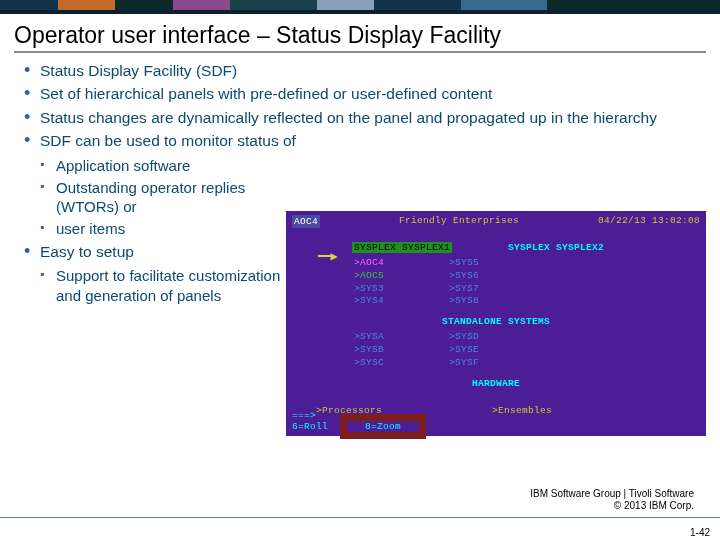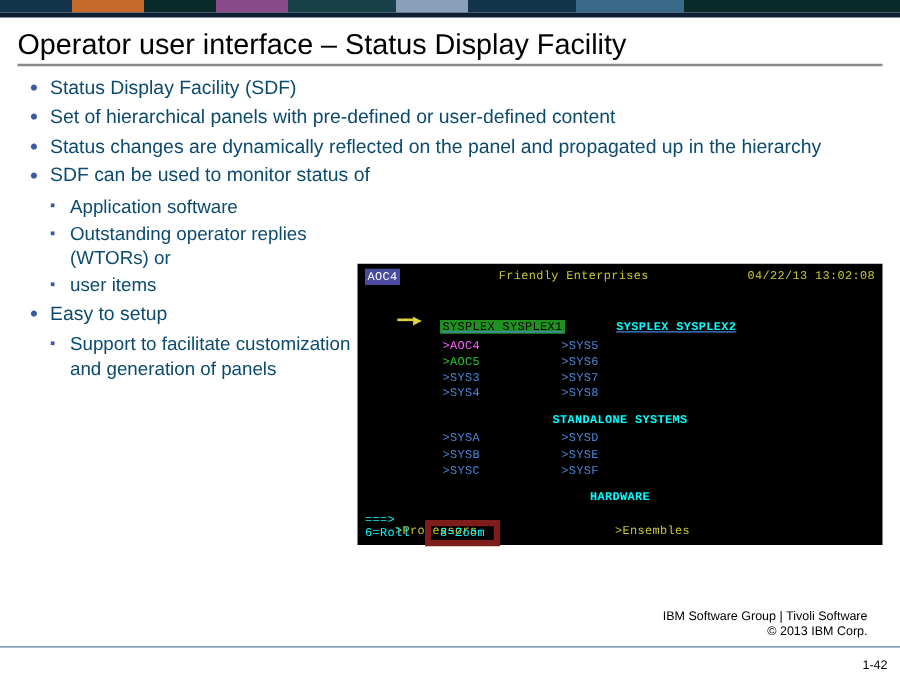--- a/index.html
+++ b/index.html
@@ -62,31 +62,31 @@
     color: #3b5aa3;
     position: absolute; left: 0; top: 1px;
     font-size: 12px;
   }
   .textcol { width: 260px; }
 
   .terminal {
     position: absolute;
     left: 286px; top: 211px;
     width: 420px; height: 225px;
-    background: #000000;
+    background: #4c1d95;
     font-family: "Courier New", monospace;
     font-size: 9.5px;
     letter-spacing: 0.3px;
     color: #4a88d8;
     padding: 4px 6px 4px 6px;
   }
   .t-row { display: flex; justify-content: space-between; color: #c8c830; font-size: 9.5px; }
   .t-title { text-align: center; flex: 1; }
   .t-badge { background: #4a4aa0; color: #fff; padding: 1px 2px; }
-  .t-line { display: flex; margin-top: 28px; gap: 41px; padding-left: 60px; text-decoration: underline; }
+  .t-line { display: flex; margin-top: 14px; gap: 56px; padding-left: 60px; }
   .t-sbox { color: #00ffff; font-weight: bold; }
   .t-green { color: #30c830; }
   .t-greenbg { background: #209020; color:#000; padding: 0 2px; }
   .t-cols {
     display: flex; gap: 65px;
     padding-left: 62px; margin-top: 4px;
     color: #4a88d8;
     align-items: center;
   }
   .t-col { line-height: 1.35; }
@@ -196,21 +196,21 @@
   <div class="t-sec">HARDWARE</div>
   <div class="t-bot">
     <span>&gt;Processors</span>
     <span>&gt;Ensembles</span>
   </div>
   <div class="t-fn">
     <div>===&gt;</div>
     <div class="t-fn-row">
       <span>
         <span>6=Roll</span>&nbsp;
-        <span style="border:5px solid #7f1d1d; padding:0 7px;">8=Zoom</span>
+        <span style="border:7px solid #7f1d1d; padding:0 18px;">8=Zoom</span>
       </span>
     </div>
   </div>
 </div>
 
 <div class="footline"></div>
 <div class="footer">
   <div>IBM Software Group | Tivoli Software</div>
   <div>© 2013 IBM Corp.</div>
 </div>

